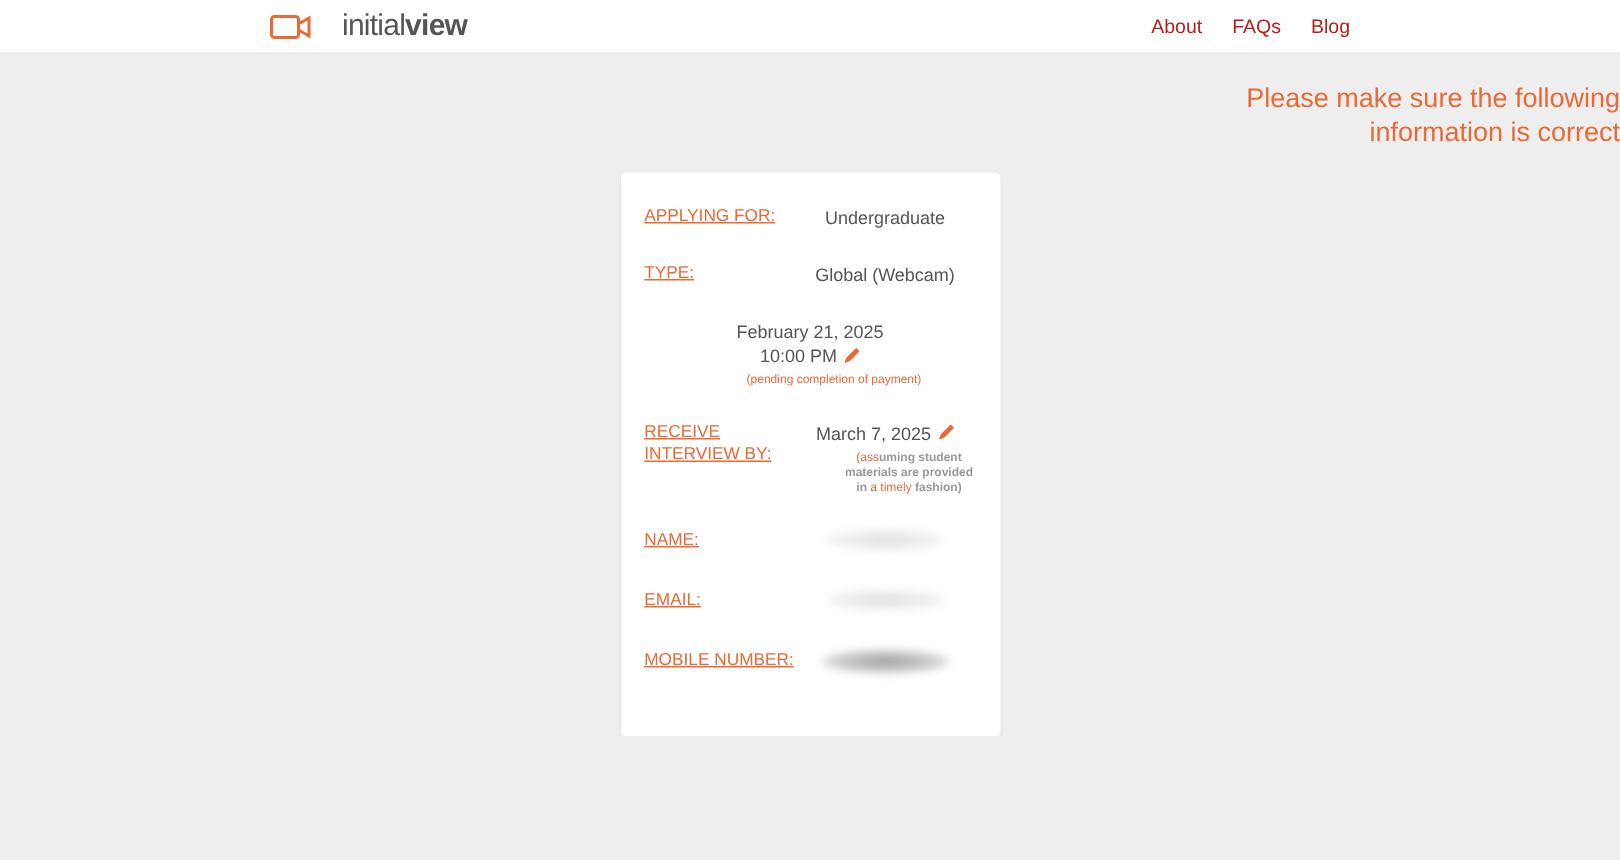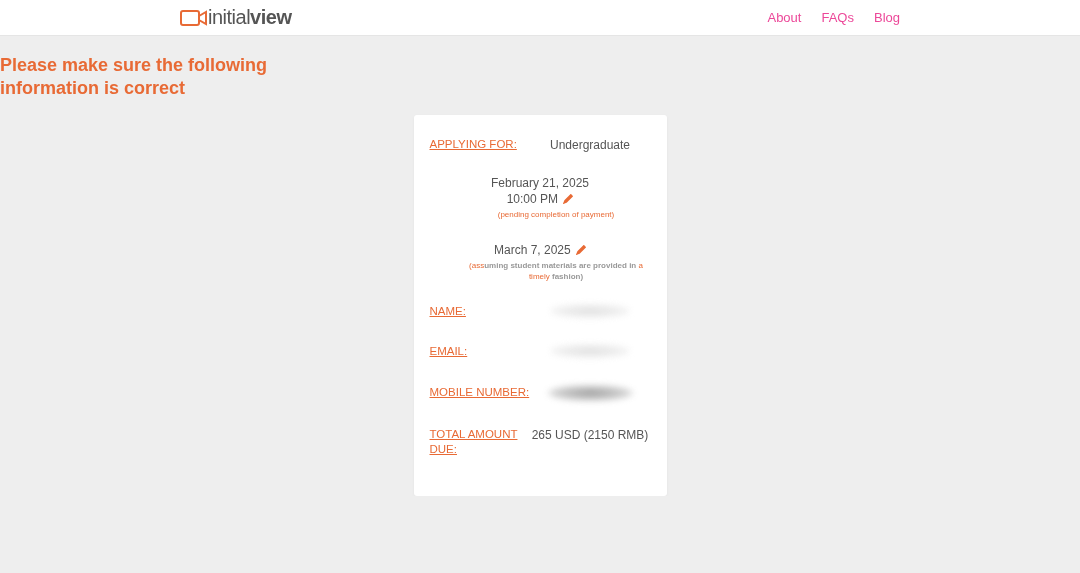--- a/index.html
+++ b/index.html
@@ -1,26 +1,26 @@
 <!DOCTYPE html>
 <html><head>
   <meta charset="utf-8">
   <style>
     * { margin: 0; padding: 0; box-sizing: border-box; }
     body { font-family: -apple-system, BlinkMacSystemFont, "Segoe UI", Helvetica, Arial, sans-serif; background: #eeeeee; color: #444; }
     
     .header { background: #ffffff; width: 100%; height: 36px; display: flex; align-items: center; padding: 0 180px; border-bottom: 1px solid #e5e5e5; }
-    .logo { display: flex; align-items: center; gap: 0; }
+    .logo { display: flex; align-items: center; gap: 20px; }
     .logo-icon { width: 28px; height: 20px; }
     .logo-text { font-size: 20px; font-weight: 400; color: #555; letter-spacing: -0.5px; }
     .logo-text .bold { font-weight: 600; }
     .nav { margin-left: auto; display: flex; gap: 20px; font-size: 13px; color: #666; }
-    .nav a { text-decoration: none; color: #ec4899; cursor: pointer; }
+    .nav a { text-decoration: none; color: #b91c1c; cursor: pointer; }
     
-    .page-title { text-align: left; color: #e86a35; font-size: 18px; font-weight: 700; padding: 18px 0 14px; line-height: 1.3; }
+    .page-title { text-align: right; color: #e86a35; font-size: 18px; font-weight: 400; padding: 18px 0 14px; line-height: 1.3; }
     
     .card { background: #ffffff; width: 253px; margin: 0 auto; padding: 22px 16px 20px 16px; border-radius: 3px; box-shadow: 0 1px 3px rgba(0,0,0,0.05); }
     
     .row { display: flex; margin-bottom: 22px; font-size: 12px; line-height: 1.35; }
     .row:last-of-type { margin-bottom: 18px; }
     .label { color: #e86a35; width: 100px; flex-shrink: 0; text-transform: uppercase; font-weight: 400; font-size: 11.5px; text-decoration: underline; }
     .value { color: #555; flex: 1; font-size: 12px; text-align: center; }
     .value .note { color: #e86a35; font-size: 8px; display: block; margin-top: 2px; line-height: 1.3; padding-left: 32px; }
     .value .note .gray { color: #999; font-weight: bold; }
     .pencil { color: #e86a35; cursor: pointer; margin-left: 2px; display: inline-block; vertical-align: middle; }
@@ -53,34 +53,39 @@
   <span>Please make sure the following</span><br><span>information is correct</span>
 </div>
 
 <div class="card">
 
   <div class="row">
     <div class="label">APPLYING FOR:</div>
     <div class="value">Undergraduate</div>
   </div>
 
+  <div class="row">
+    <div class="label">TYPE:</div>
+    <div class="value">Global (Webcam)</div>
+  </div>
 
 
   <div class="row">
     <div class="value">
       <span>February 21, 2025</span><br>
       <span>10:00 PM</span>
       <span class="pencil"><svg viewBox="0 0 16 16">
             <path fill="#e86a35" d="M12.146.146a.5.5 0 0 1 .708 0l3 3a.5.5 0 0 1 0 .708l-10 10a.5.5 0 0 1-.168.11l-5 2a.5.5 0 0 1-.65-.65l2-5a.5.5 0 0 1 .11-.168l10-10z"></path>
           </svg></span>
       <span class="note">(pending completion of payment)</span>
     </div>
   </div>
 
   <div class="row">
+    <div class="label">RECEIVE INTERVIEW BY:</div>
     <div class="value">
       <span>March 7, 2025</span>
       <span class="pencil"><svg viewBox="0 0 16 16">
             <path fill="#e86a35" d="M12.146.146a.5.5 0 0 1 .708 0l3 3a.5.5 0 0 1 0 .708l-10 10a.5.5 0 0 1-.168.11l-5 2a.5.5 0 0 1-.65-.65l2-5a.5.5 0 0 1 .11-.168l10-10z"></path>
           </svg></span>
       <span class="note"><span>(ass</span><span class="gray">uming student materials are provided in </span><span>a timely </span><span class="gray">fashion)</span></span>
     </div>
   </div>
 
   <div class="row">
@@ -92,18 +97,14 @@
   <div class="row">
     <div class="label">EMAIL:</div>
     <div class="value"><span class="redacted"></span></div>
   </div>
 
   <div class="row">
     <div class="label">MOBILE NUMBER:</div>
     <div class="value"><span class="redacted dark"></span></div>
   </div>
 
-  <div class="row">
-    <div class="label">TOTAL AMOUNT DUE:</div>
-    <div class="value">265 USD (2150 RMB)</div>
-  </div>
 
 </div>
 
 </body></html>

